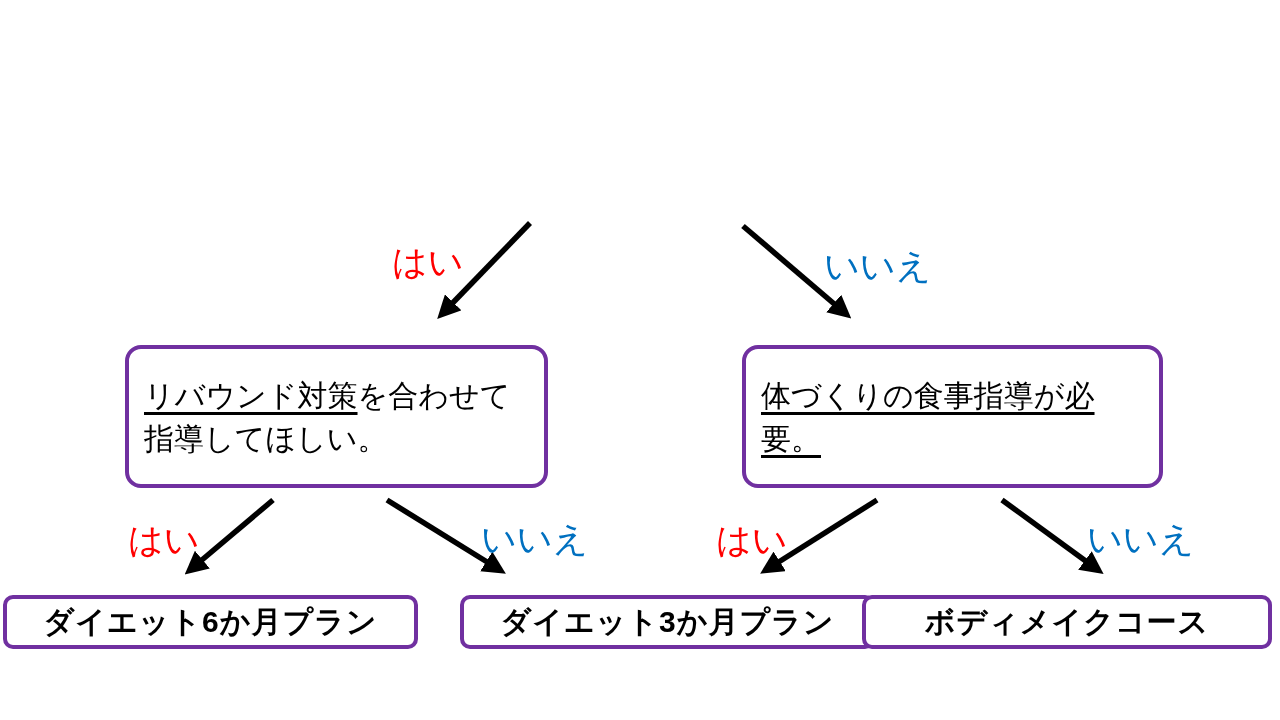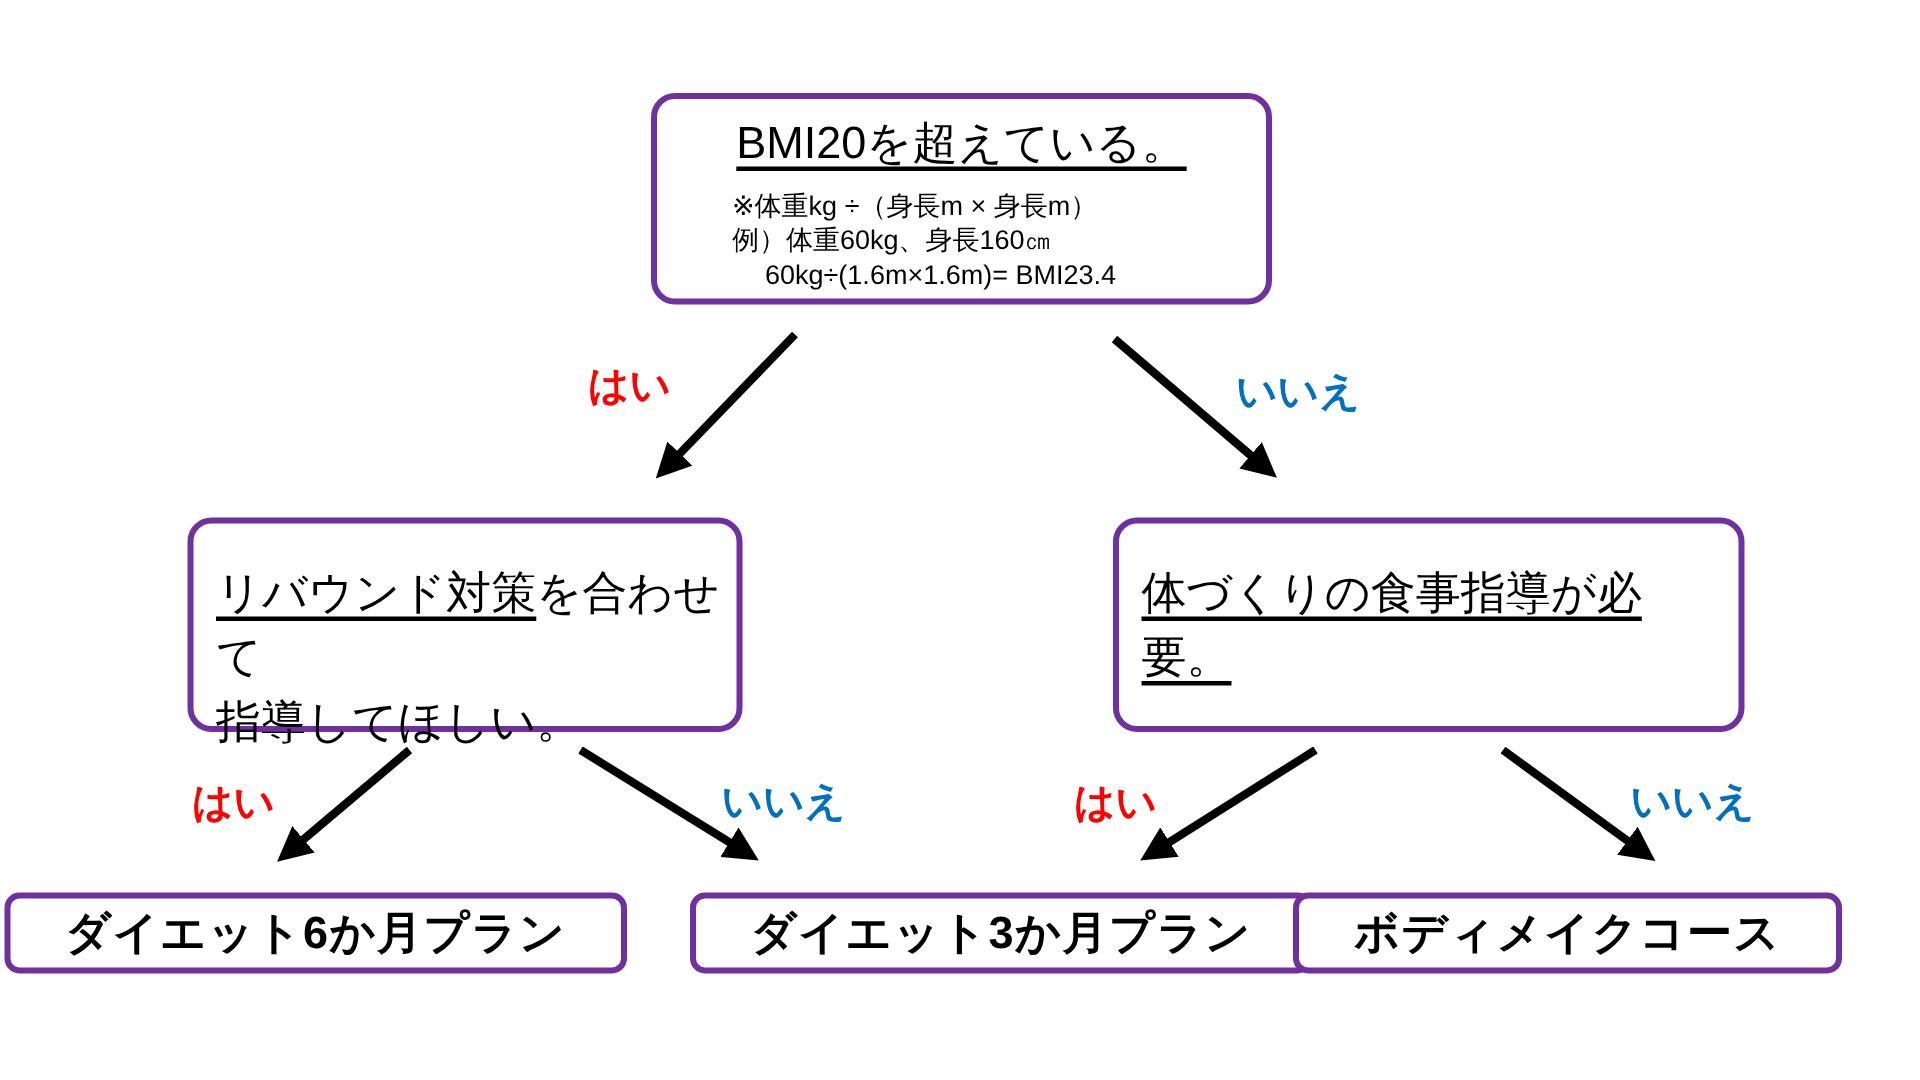--- a/index.html
+++ b/index.html
@@ -21,45 +21,45 @@
   .arrows line { stroke: var(--arrow, #000); stroke-width: 5.5; }
   .arrows marker path { fill: var(--arrow, #000); }
 
   .box {
     position: absolute;
     box-sizing: border-box;
     border: 4px solid var(--box-border, #7030A0);
     background: #fff;
   }
   .root-box   { left: 434px; top: 62px;  width: 414px; height: 141px; border-radius: 16px; }
-  .left-node  { left: 125px; top: 345px; width: 370px; height: 143px; border-radius: 16px; }
+  .left-node  { left: 125px; top: 345px; width: 423px; height: 143px; border-radius: 16px; }
   .right-node { left: 742px; top: 345px; width: 421px; height: 143px; border-radius: 16px; }
   .outcome    { top: 595px; height: 54px; border-radius: 10px;
                 display: flex; align-items: center; justify-content: center; }
   .outcome-left   { left: 3px;   width: 415px; }
   .outcome-middle { left: 433px; width: 415px; margin-left: 27px; }
-  .outcome-right  { left: 862px; width: 366px; }
+  .outcome-right  { left: 862px; width: 410px; }
 
   .root-title { text-align: center; margin-top: 9px; font-size: 30px; }
   .u {
     text-decoration: underline;
     text-decoration-thickness: 2.5px;
     text-underline-offset: 6px;
   }
   .root-notes { margin: 10px 0 0 50px; font-size: 18px; line-height: 23px; }
   .note-indent { padding-left: 22px; }
 
   .node-text { padding: 25px 6px 0 15px; font-size: 30px; line-height: 43px; }
 
   .outcome-label { font-size: 30px; font-weight: bold; letter-spacing: 1px; text-align: right; }
 
   .branch-label {
     position: absolute;
-    font-size: 27px;
-    font-weight: bold;
+    font-size: 35px;
+    font-weight: normal;
     line-height: 1;
     white-space: nowrap;
   }
   .yes { color: var(--yes, #FF0000); }
   .no  { color: var(--no,  #0070C0); }
   .lbl-yes-1 { left: 392px;  top: 244px; }
   .lbl-no-1  { left: 824px;  top: 248px; }
   .lbl-yes-2 { left: 128px;  top: 522px; }
   .lbl-no-2  { left: 481px;  top: 521px; }
   .lbl-yes-3 { left: 716px;  top: 522px; }
@@ -77,30 +77,20 @@
       </marker>
     </defs>
     <line x1="530" y1="223" x2="442" y2="314" marker-end="url(#ah)"></line>
     <line x1="743" y1="226" x2="846" y2="314" marker-end="url(#ah)"></line>
     <line x1="273" y1="500" x2="190" y2="570" marker-end="url(#ah)"></line>
     <line x1="387" y1="500" x2="500" y2="570" marker-end="url(#ah)"></line>
     <line x1="877" y1="500" x2="766" y2="570" marker-end="url(#ah)"></line>
     <line x1="1002" y1="500" x2="1098" y2="570" marker-end="url(#ah)"></line>
   </svg>
 
-  <div class="box root-box">
-    <div class="root-title">
-      <span class="u">BMI20を超えている。</span>
-    </div>
-    <div class="root-notes">
-      <div class="note">※体重kg ÷（身長m × 身長m）</div>
-      <div class="note">例）体重60kg、身長160㎝</div>
-      <div class="note note-indent">60kg÷(1.6m×1.6m)= BMI23.4</div>
-    </div>
-  </div>
 
   <span class="branch-label yes lbl-yes-1">はい</span>
   <span class="branch-label no  lbl-no-1">いいえ</span>
 
   <div class="box left-node">
     <div class="node-text">
       <div><span class="u">リバウンド対策</span><span>を合わせて</span></div>
       <div>指導してほしい。</div>
     </div>
   </div>

